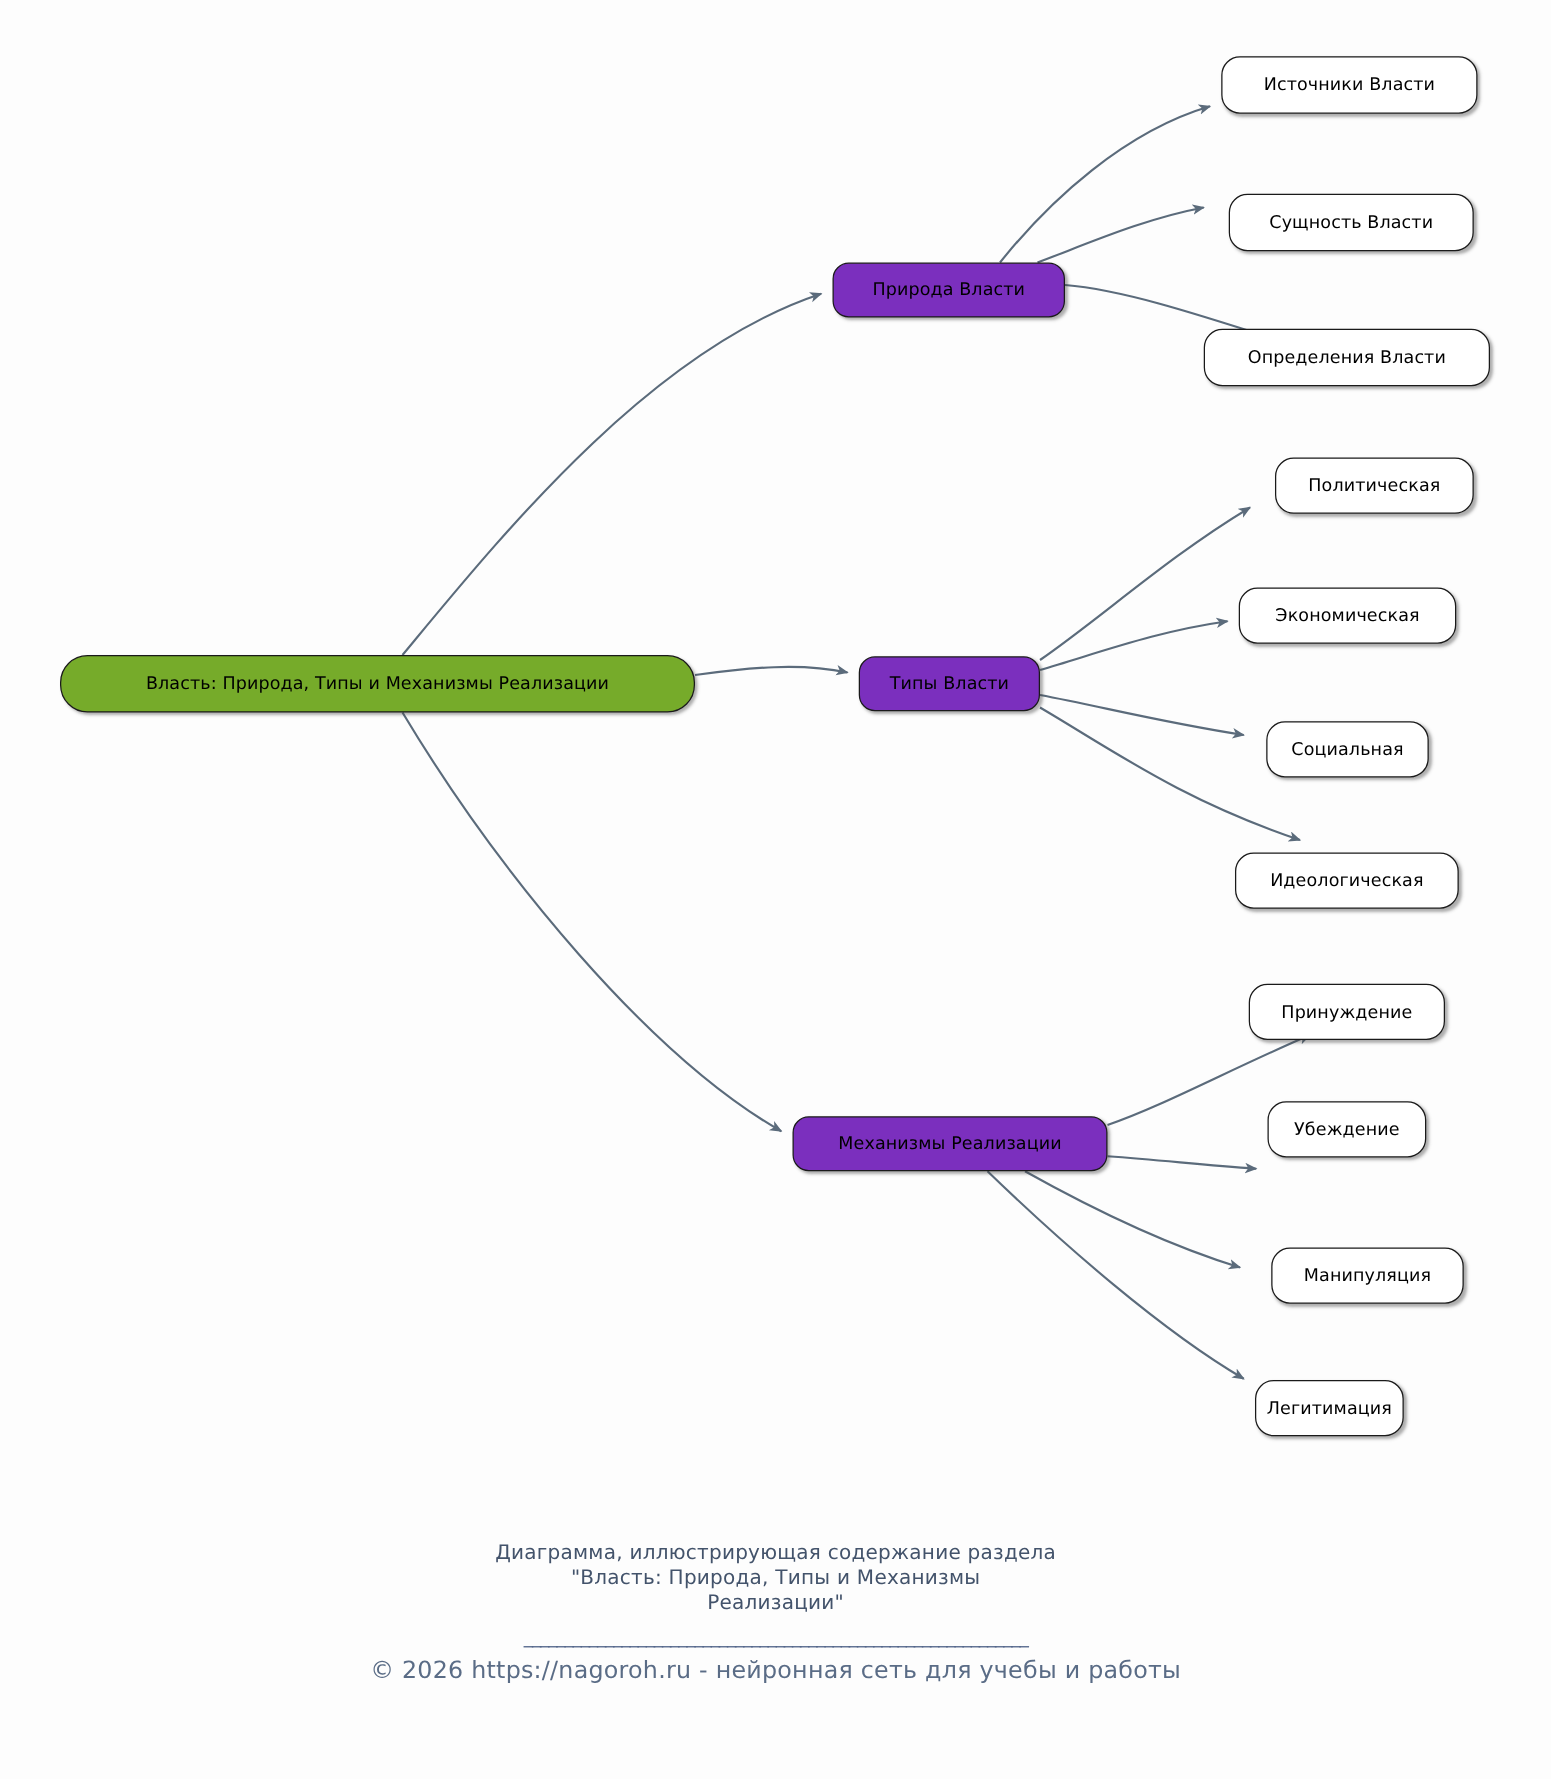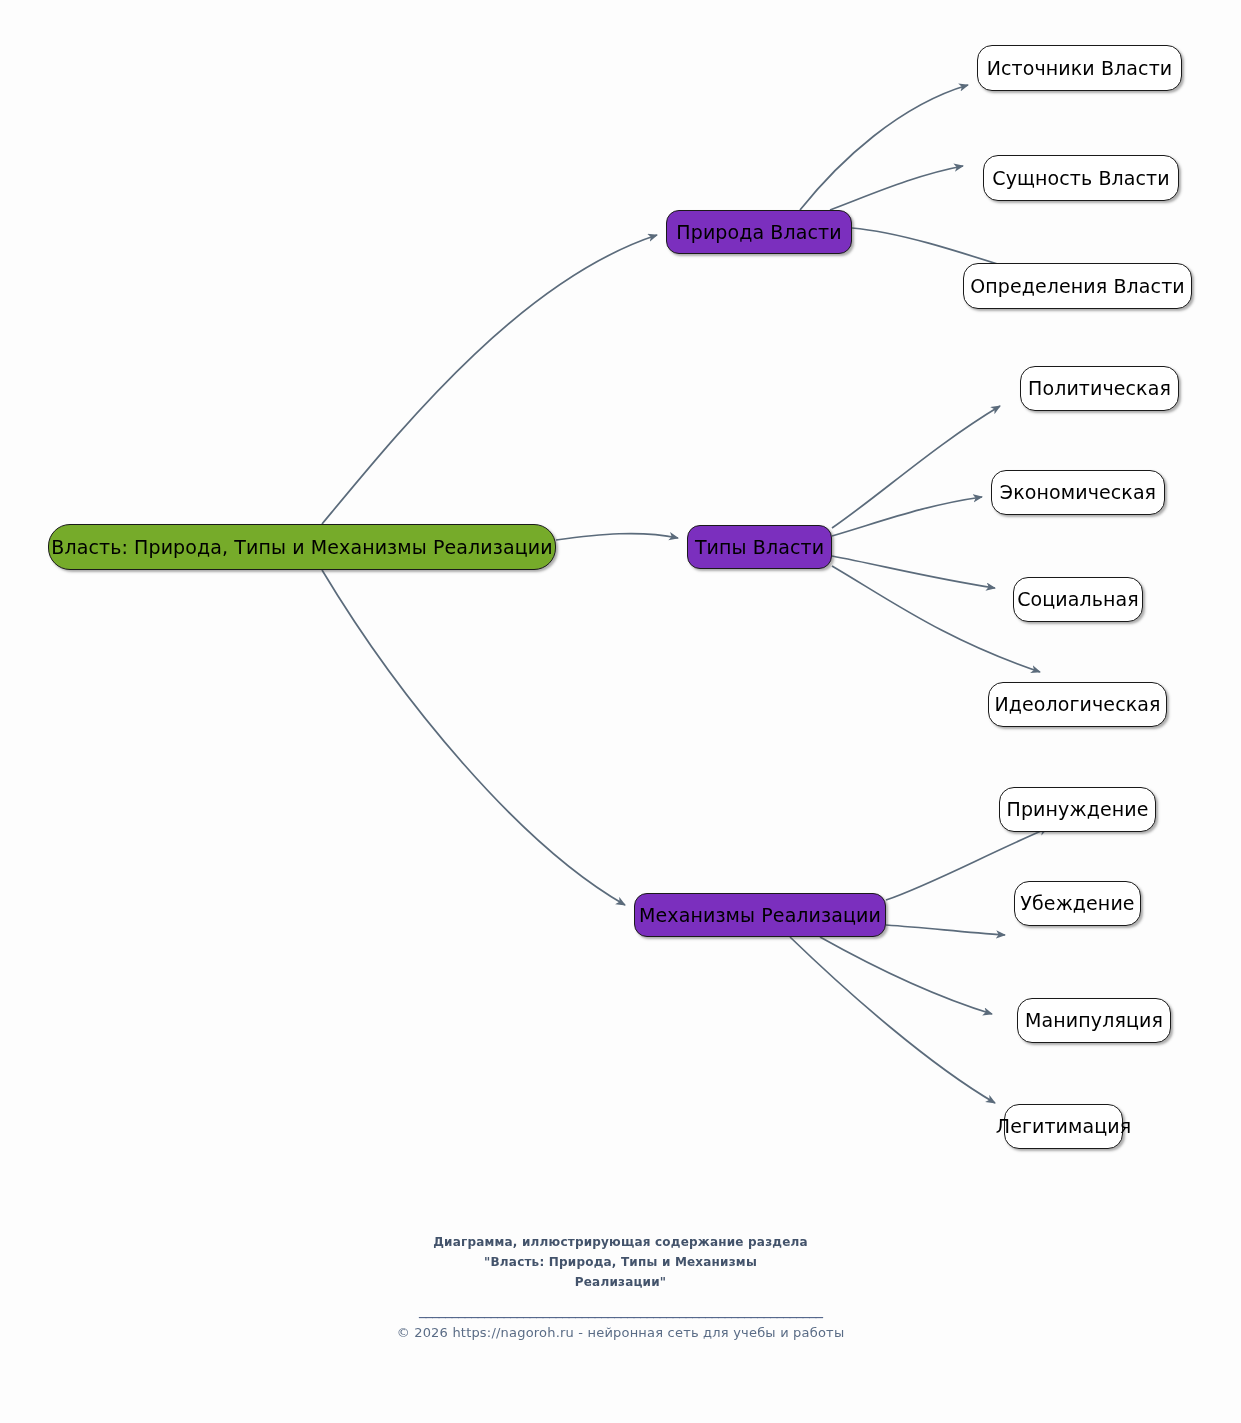--- a/index.html
+++ b/index.html
@@ -31,21 +31,21 @@
   }
   .node {
     position: absolute;
     box-sizing: border-box;
     display: flex;
     align-items: center;
     justify-content: center;
     border: 1.6px solid #1a1a1a;
     border-radius: 14px;
     color: #000000;
-    font-size: 19px;
+    font-size: 14px;
     line-height: 1;
     white-space: nowrap;
     box-shadow: 2px 2px 2.5px rgba(60,60,60,0.42);
     letter-spacing: 0.1px;
   }
   .node.root {
     background: #76ab2a;
     border-radius: 22px;
   }
   .node.branch {
@@ -58,42 +58,42 @@
     border-width: 1.5px;
   }
   #caption-block {
     position: absolute;
     left: 0;
     top: 1232px;
     width: 1241px;
     text-align: center;
   }
   .caption-line {
-    font-size: 12px;
-    font-weight: bold;
+    font-size: 16px;
+    font-weight: normal;
     color: #43536b;
     line-height: 20px;
     letter-spacing: 0.2px;
   }
   #footer-divider {
     margin-top: 9px;
     font-size: 15px;
     color: #52658a;
     letter-spacing: -1px;
     line-height: 16px;
     overflow: hidden;
     height: 18px;
   }
   #footer-text {
     position: absolute;
     left: 0;
     top: 1325px;
     width: 1241px;
     text-align: center;
-    font-size: 13px;
+    font-size: 19px;
     color: #5a6c86;
     letter-spacing: 0.2px;
   }
 </style>
 </head>
 <body>
 
 <div id="diagram-canvas">
   <svg id="edge-layer" viewBox="0 0 1241 1423">
     <defs>

